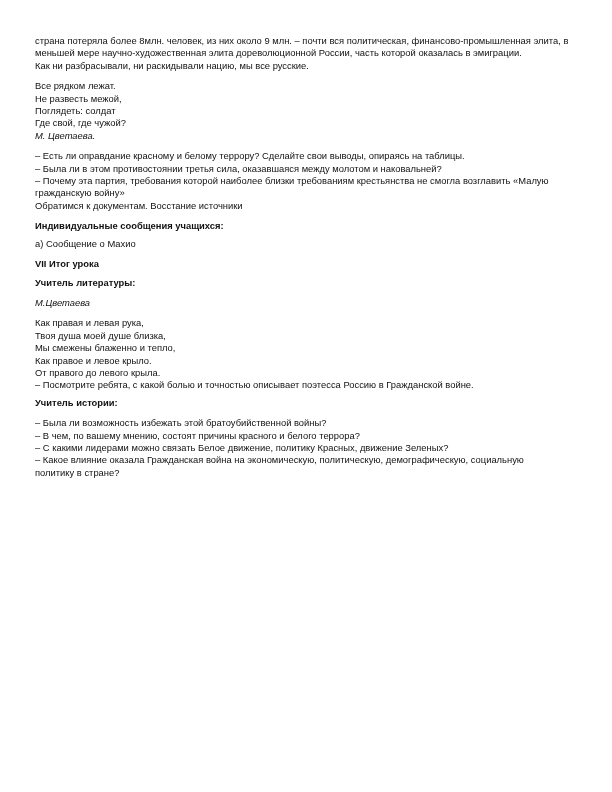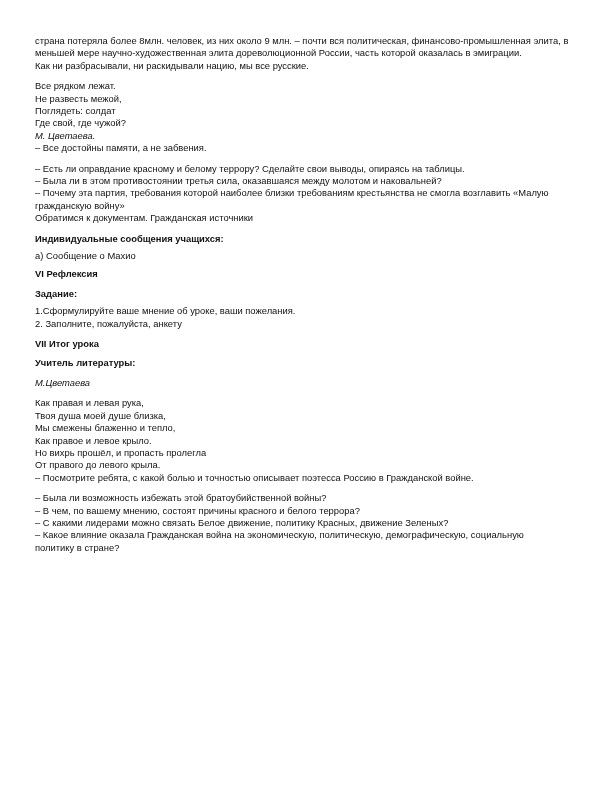--- a/index.html
+++ b/index.html
@@ -30,59 +30,52 @@
 
   <p class="p wrap">страна потеряла более 8млн. человек, из них около 9 млн. – почти вся политическая, финансово-промышленная элита, в меньшей мере научно-художественная элита дореволюционной России, часть которой оказалась в эмиграции.</p>
   <p class="p">Как ни разбрасывали, ни раскидывали нацию, мы все русские.</p>
 
   <div class="gap-m">
     <span class="line">Все рядком лежат.</span>
     <span class="line">Не развесть межой,</span>
     <span class="line">Поглядеть: солдат</span>
     <span class="line">Где свой, где чужой?</span>
     <span class="line ital">М. Цветаева.</span>
-    <span class="line">– Все достойны памяти, а не забвения.</span>
   </div>
 
   <div class="gap-m">
     <span class="line">– Есть ли оправдание красному и белому террору? Сделайте свои выводы, опираясь на таблицы.</span>
     <span class="line">– Была ли в этом противостоянии третья сила, оказавшаяся между молотом и наковальней?</span>
     <span class="line wrap" style="width:520px">– Почему эта партия, требования которой наиболее близки требованиям крестьянства не смогла возглавить «Малую гражданскую войну»</span>
-    <span class="line">Обратимся к документам.  Гражданская источники</span>
+    <span class="line">Обратимся к документам.  Восстание источники</span>
   </div>
 
   <div class="gap-m">
     <span class="line bold">Индивидуальные сообщения учащихся:</span>
     <span class="line gap-s">а) Сообщение о Махио</span>
   </div>
 
-  <div class="gap-s">
-    <span class="line bold">VI  Рефлексия</span>
-    <span class="line bold gap-m">Задание:</span>
-    <span class="line gap-s">1.Сформулируйте ваше мнение об уроке, ваши пожелания.</span>
-    <span class="line">2. Заполните, пожалуйста, анкету</span>
-  </div>
 
   <div class="gap-m">
     <span class="line bold">VII  Итог урока</span>
   </div>
 
 
   <div style="margin-top:6px">
     <span class="line bold">Учитель литературы:</span>
     <span class="line ital gap-m">М.Цветаева</span>
     <span class="line gap-m">Как правая и левая рука,</span>
     <span class="line">Твоя душа моей душе близка,</span>
     <span class="line">Мы смежены блаженно  и тепло,</span>
     <span class="line">Как правое и левое крыло.</span>
-    <span class="line">Но вихрь прошёл, и пропасть пролегла</span>
     <span class="line">От правого до левого крыла.</span>
     <span class="line">– Посмотрите ребята, с какой  болью и точностью описывает поэтесса Россию в Гражданской войне.</span>
   </div>
 
   <div class="gap-s">
+    <span class="line bold">Учитель истории:</span>
     <span class="line gap-m">–  Была ли возможность избежать этой братоубийственной войны?</span>
     <span class="line">– В чем, по вашему мнению, состоят причины красного и белого террора?</span>
     <span class="line">– С какими лидерами можно связать Белое движение, политику Красных, движение Зеленых?</span>
     <span class="line wrap" style="width:530px">– Какое влияние оказала Гражданская война на экономическую, политическую, демографическую, социальную политику в стране?</span>
   </div>
 
 </div>
 
 </body></html>

